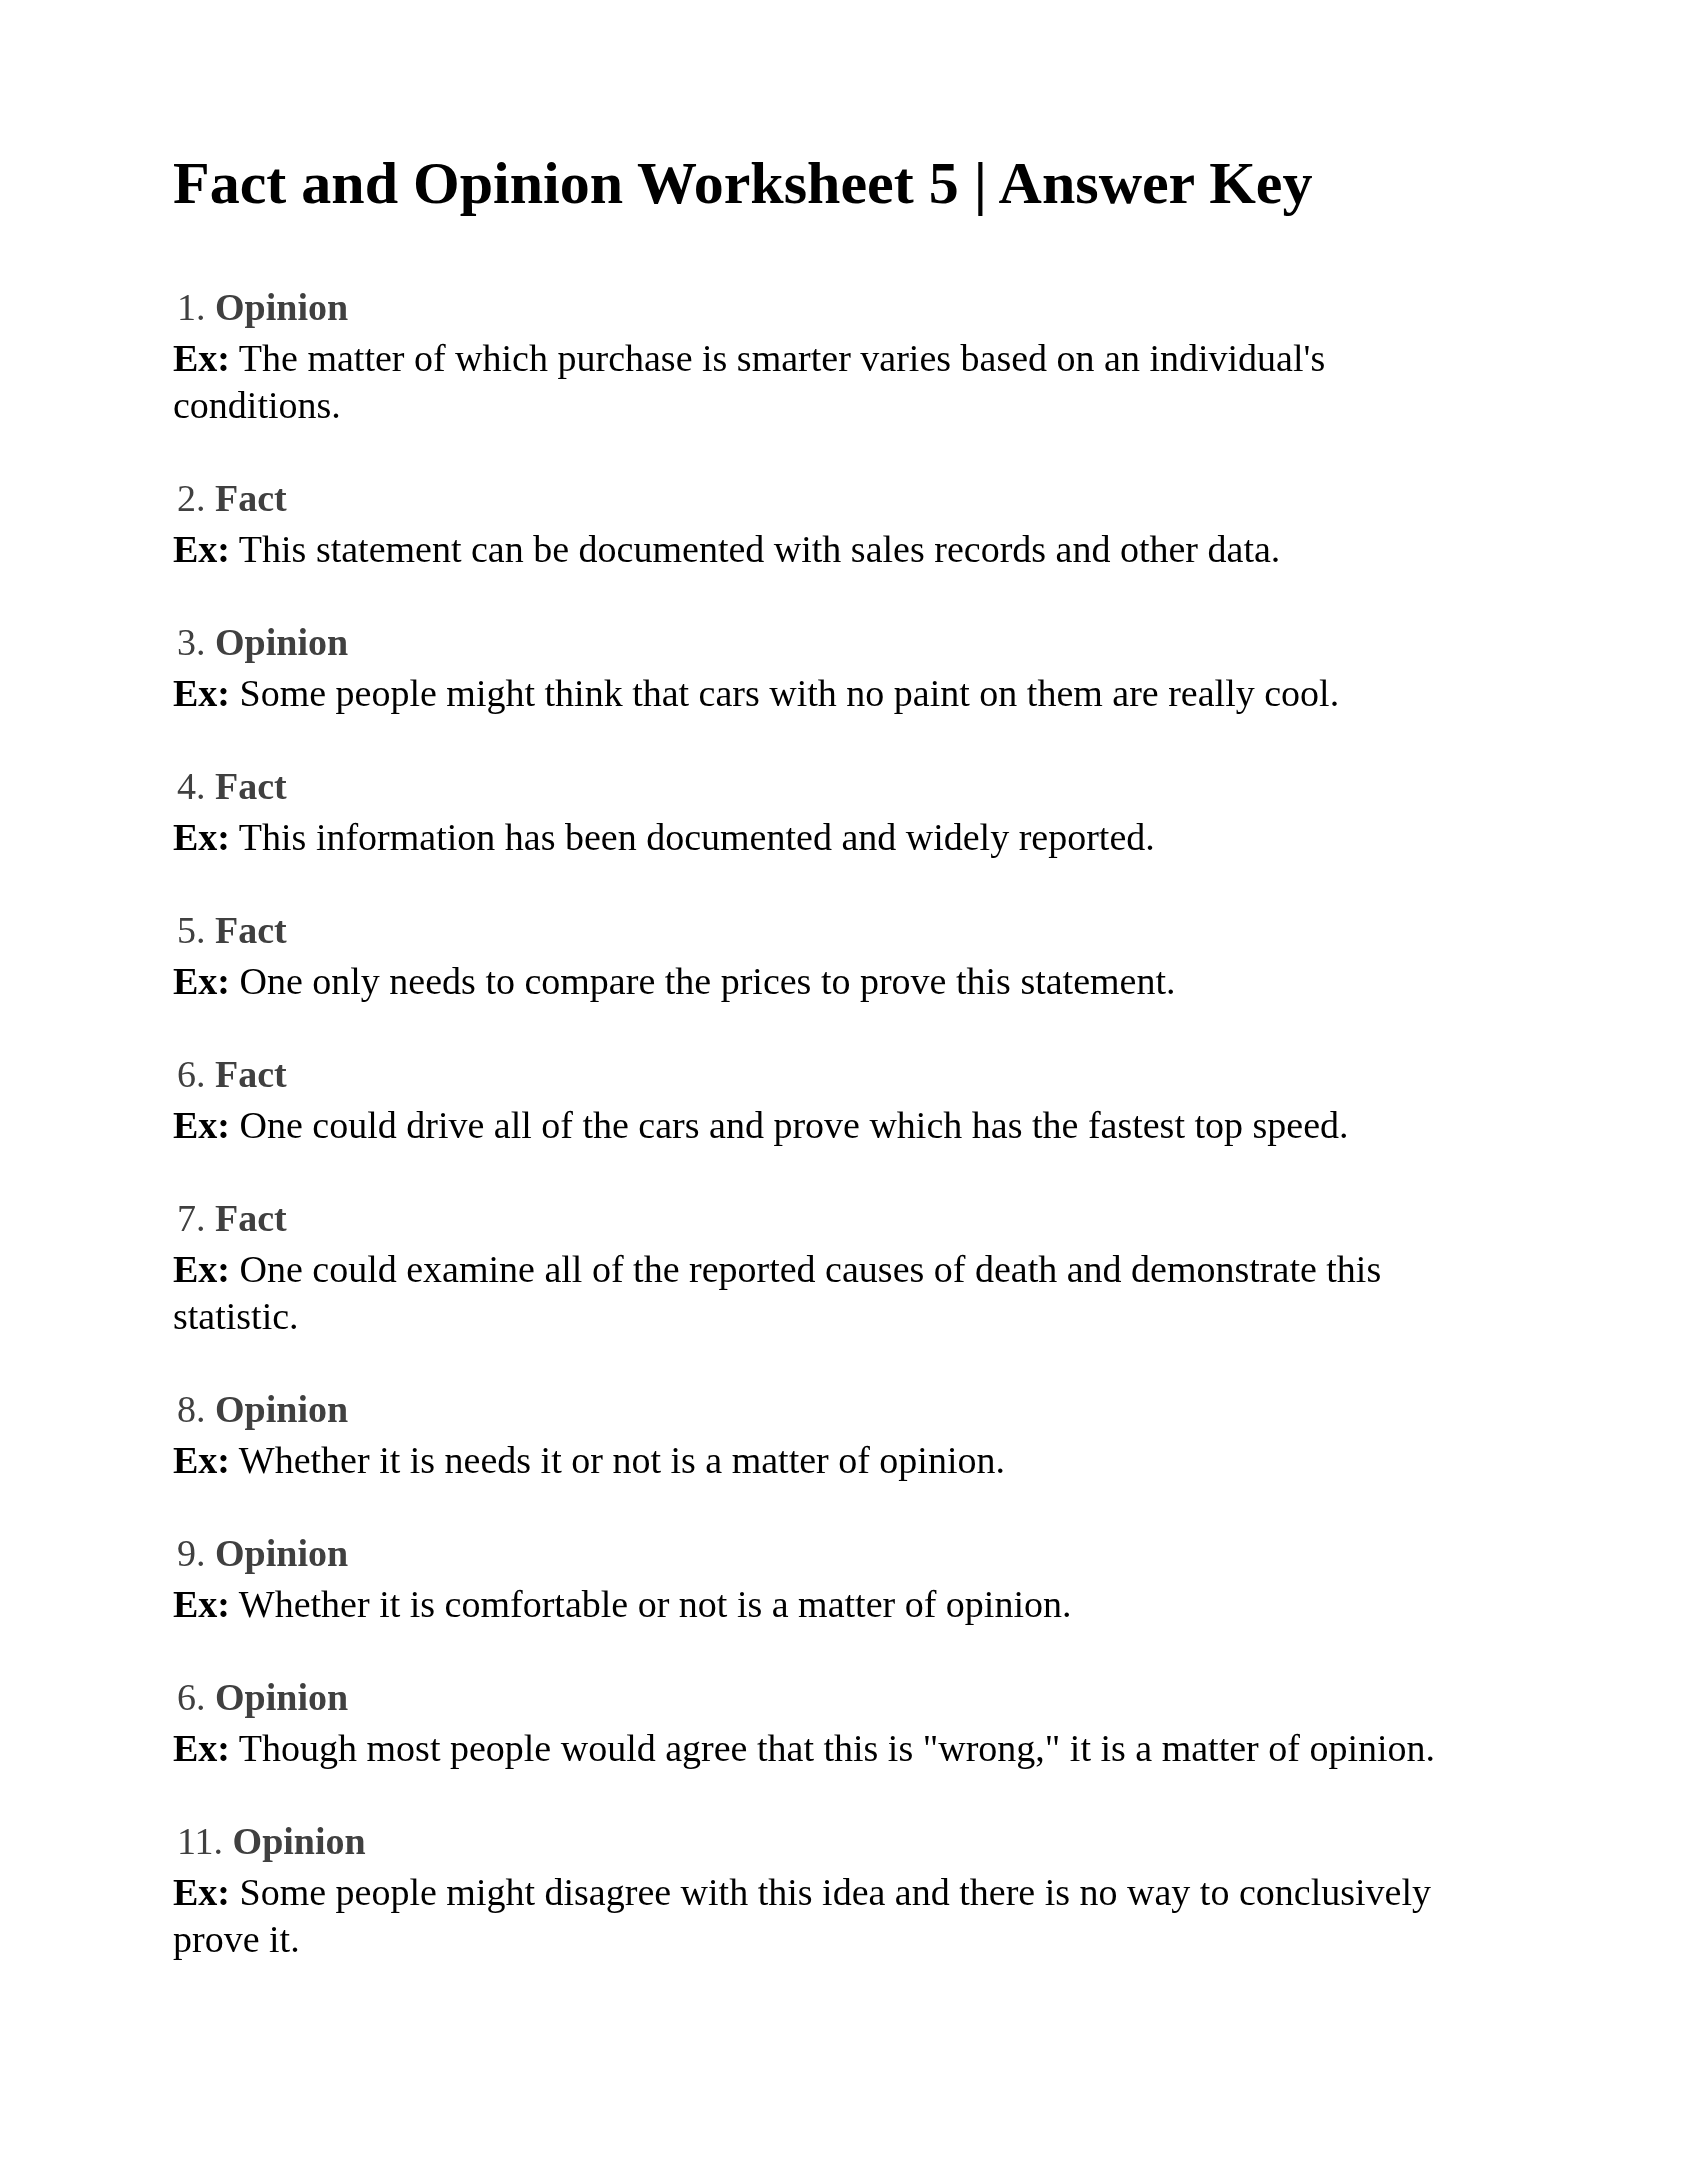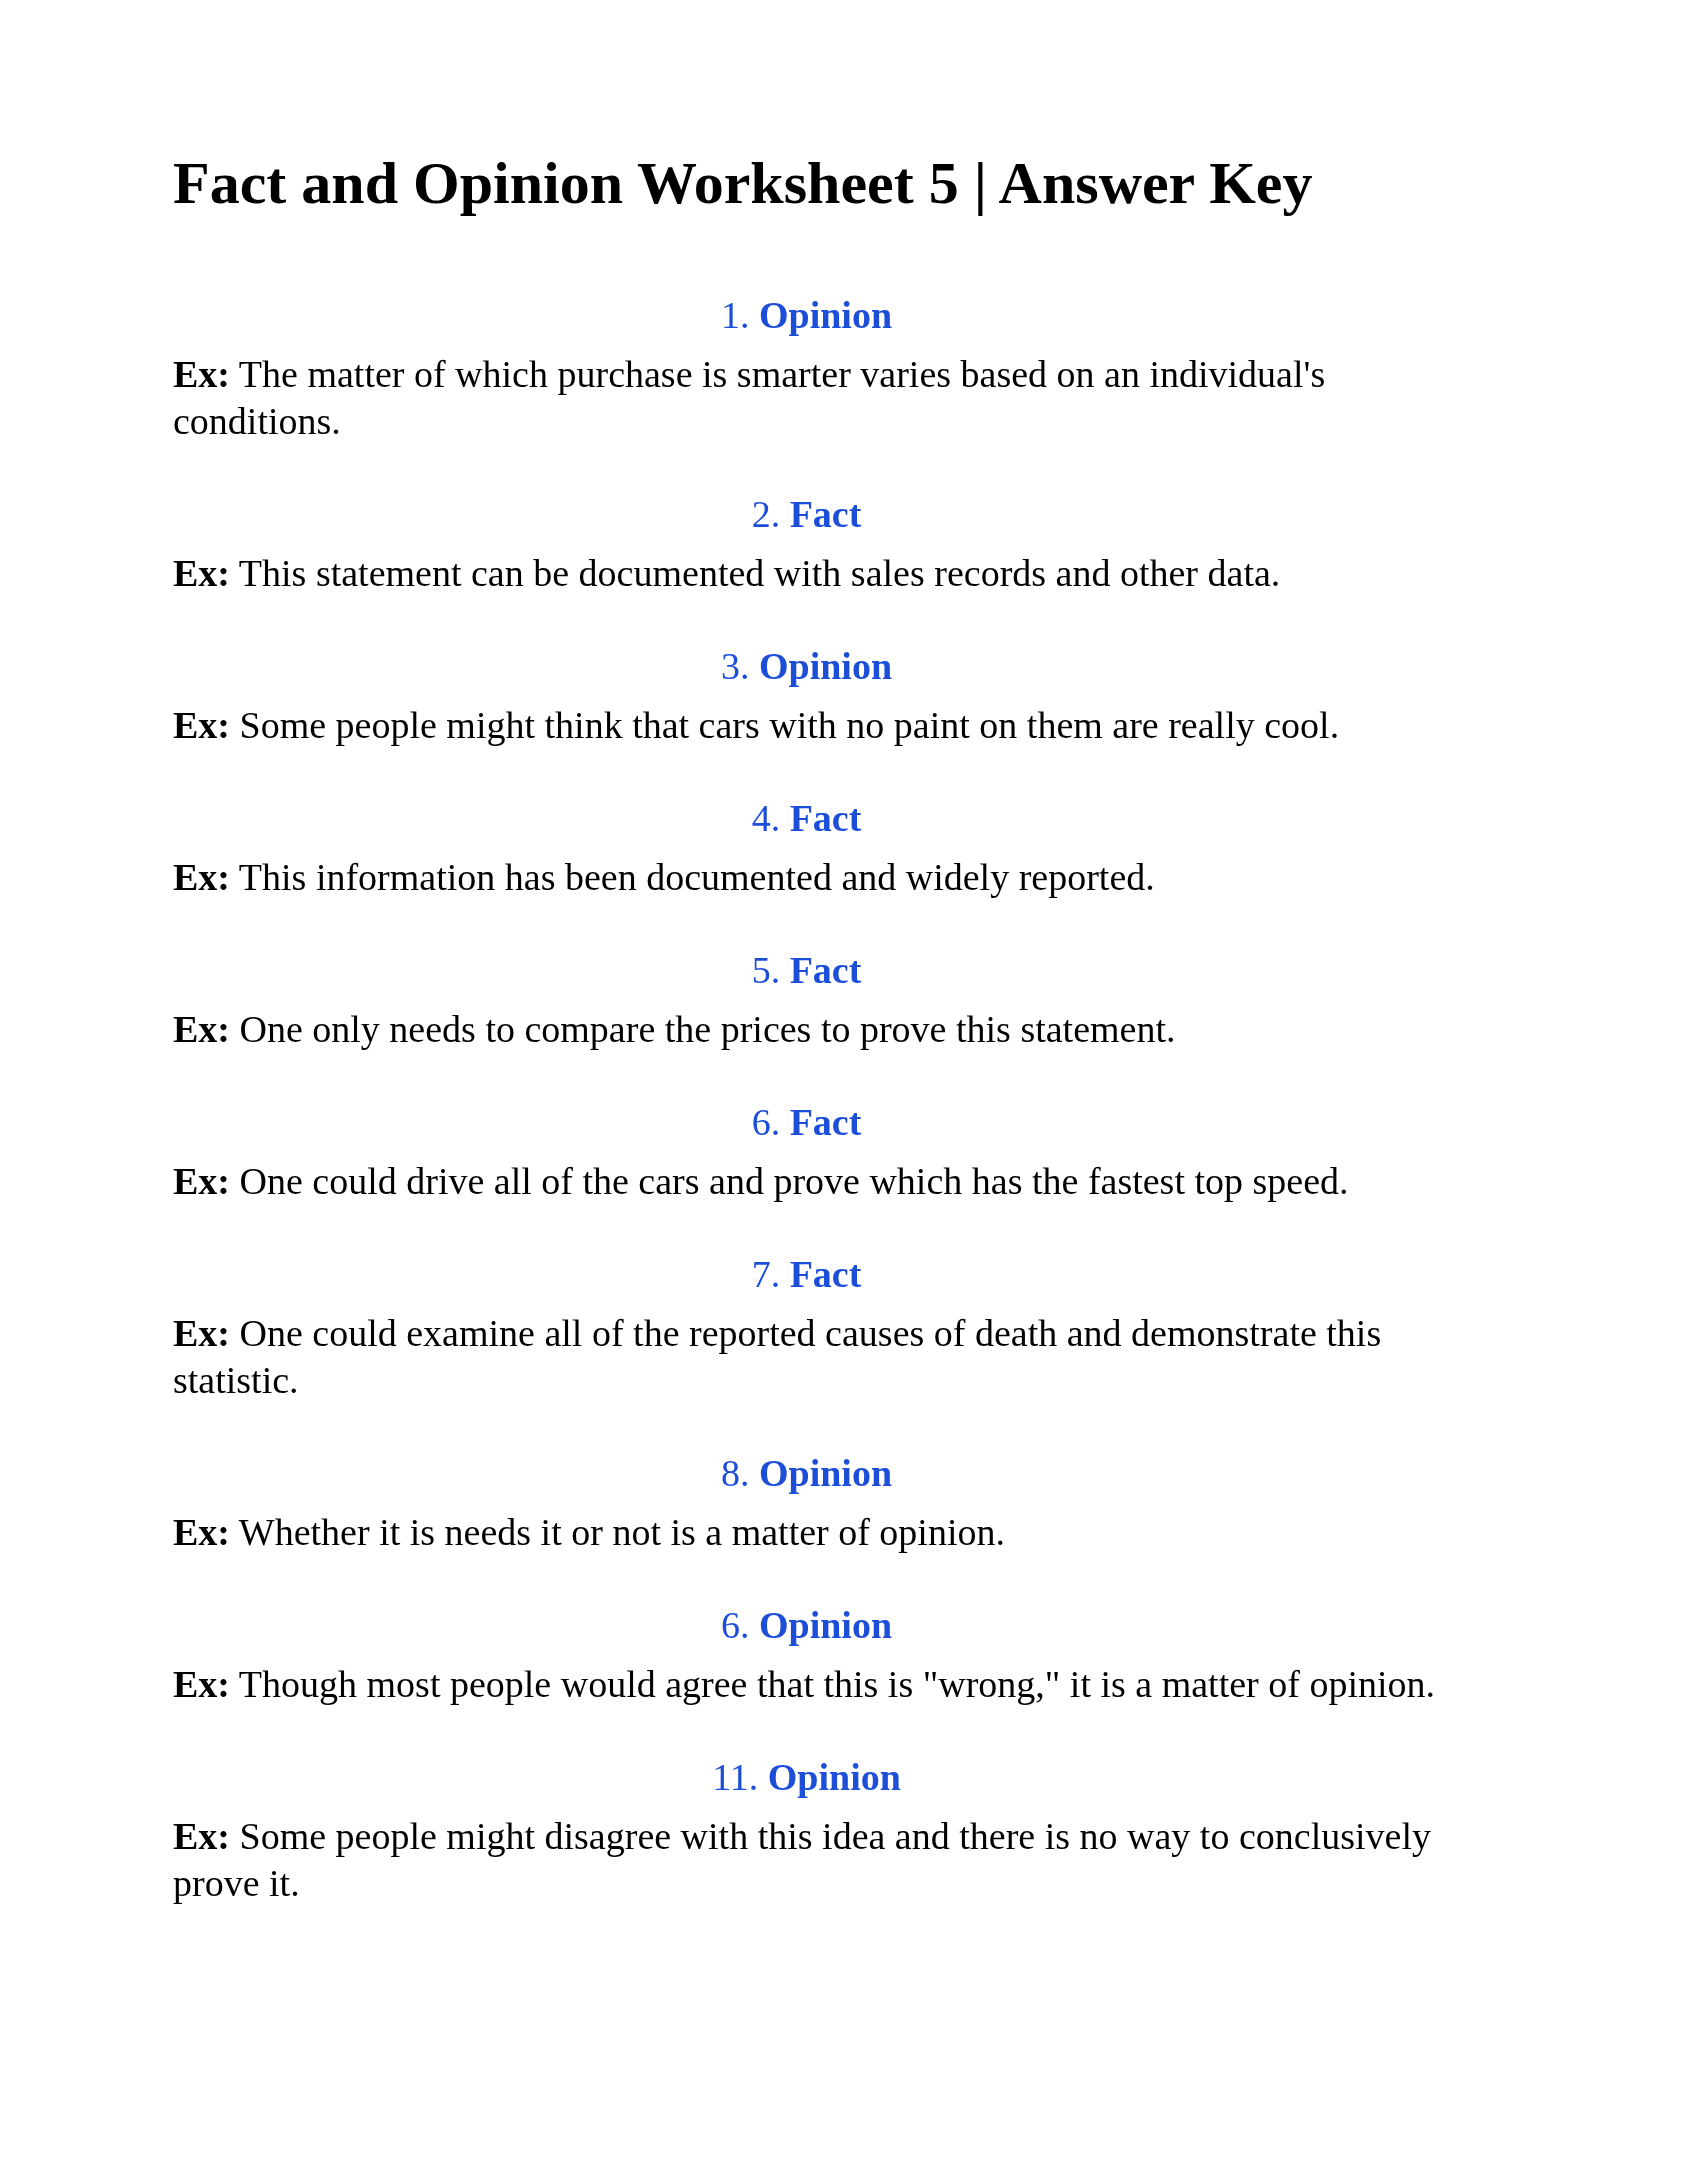--- a/index.html
+++ b/index.html
@@ -40,24 +40,23 @@
     padding-top: 63px;
   }
   .answer-item {
     margin: 0 0 46px 0;
     padding: 0;
   }
   .answer-heading {
     font-family: "Liberation Serif", "DejaVu Serif", serif;
     font-size: 38px;
     line-height: 47px;
-    color: #1d4ed8;
-    margin: 12px;
+    color: #404040;
+    margin: 4px;
     white-space: nowrap;
-    text-align: center;
   }
   .answer-number {
     font-weight: normal;
   }
   .answer-label {
     font-weight: bold;
   }
   .answer-explanation {
     font-family: "Liberation Serif", "DejaVu Serif", serif;
     font-size: 38px;
@@ -165,20 +164,30 @@
         <div class="answer-heading">
           <span class="answer-number">8.</span>
           <span class="answer-label">Opinion</span>
         </div>
         <div class="answer-explanation">
           <span class="ex-prefix">Ex:</span>
           <span class="ex-text">Whether it is needs it or not is a matter of opinion.</span>
         </div>
       </li>
 
+      <li class="answer-item">
+        <div class="answer-heading">
+          <span class="answer-number">9.</span>
+          <span class="answer-label">Opinion</span>
+        </div>
+        <div class="answer-explanation">
+          <span class="ex-prefix">Ex:</span>
+          <span class="ex-text">Whether it is comfortable or not is a matter of opinion.</span>
+        </div>
+      </li>
 
       <li class="answer-item">
         <div class="answer-heading">
           <span class="answer-number">6.</span>
           <span class="answer-label">Opinion</span>
         </div>
         <div class="answer-explanation">
           <span class="ex-prefix">Ex:</span>
           <span class="ex-text">Though most people would agree that this is "wrong," it is a matter of opinion.</span>
         </div>

